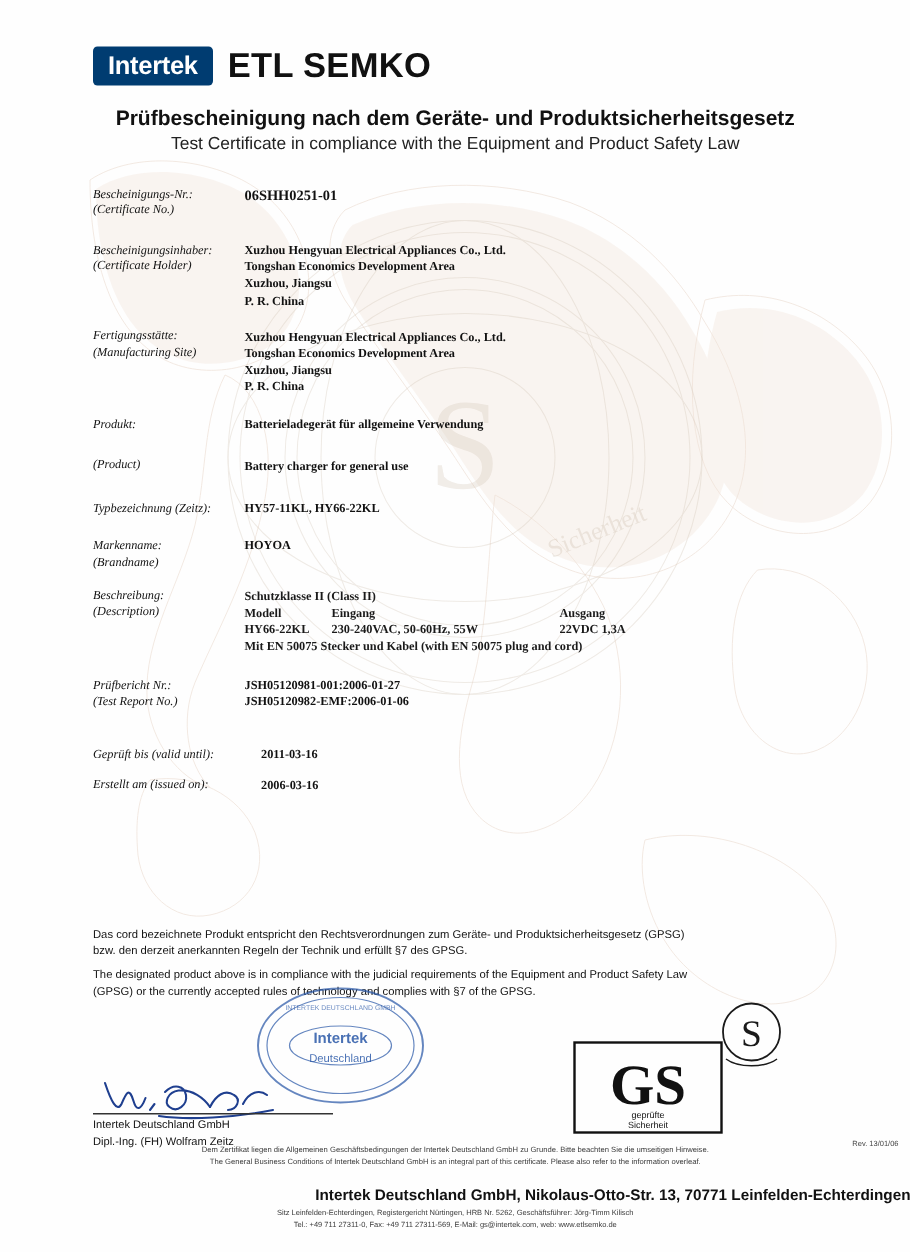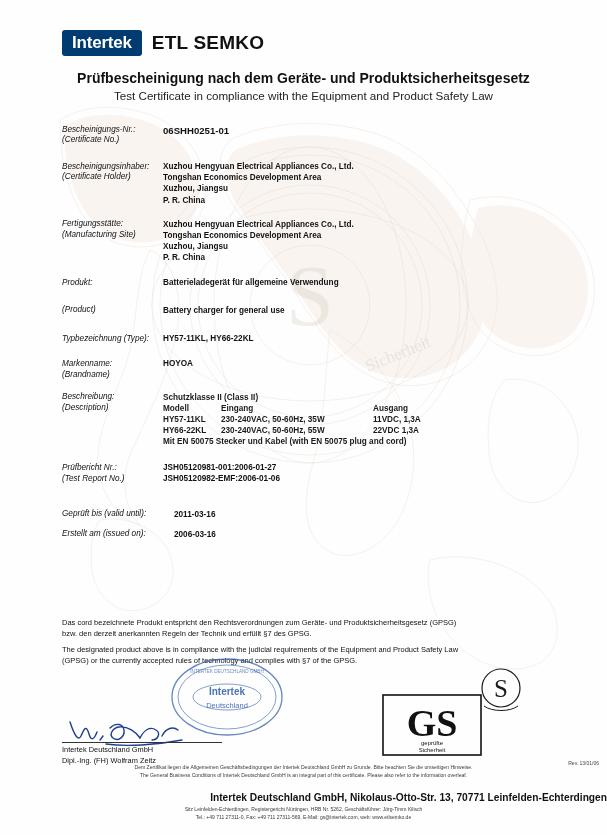--- a/index.html
+++ b/index.html
@@ -54,21 +54,21 @@
     background: #003c71;
     color: #ffffff;
     font-size: 17px;
     font-weight: bold;
     letter-spacing: -0.2px;
     padding: 4px 10px 5px 10px;
     border-radius: 3px;
     line-height: 1;
   }
   .logo-text {
-    font-size: 19px;
+    font-size: 23px;
     font-weight: bold;
     color: #111;
     letter-spacing: 0.2px;
   }
 
   
   .title-de {
     position: absolute;
     top: 70px;
     left: 0;
@@ -92,20 +92,21 @@
   .fields {
     position: absolute;
     left: 62px;
     top: 124px;
     width: 487px;
   }
   .frow {
     display: flex;
     align-items: flex-start;
     margin-bottom: 9px;
+    font-family: Liberation Serif, serif;
   }
   .flabel {
     width: 101px;
     flex: 0 0 101px;
     font-size: 8.2px;
     font-style: italic;
     color: #111;
     line-height: 1.32;
     padding-top: 0.5px;
   }
@@ -341,21 +342,21 @@
         </div>
         <div class="fvalue">
           <div>Battery charger for general use</div>
         </div>
       </div>
 
       <div style="height:8px"></div>
 
       <div class="frow">
         <div class="flabel">
-          <div>Typbezeichnung (Type):</div>
+          <div>Typbezeichnung (Zeitz):</div>
         </div>
         <div class="fvalue">
           <div>HY57-11KL, HY66-22KL</div>
         </div>
       </div>
 
       <div style="height:5px"></div>
 
       <div class="frow">
         <div class="flabel">
@@ -373,25 +374,20 @@
         <div class="flabel">
           <div>Beschreibung:</div>
           <div>(Description)</div>
         </div>
         <div class="desc-table">
           <div>Schutzklasse II (Class II)</div>
           <div class="trow">
             <span class="c1">Modell</span>
             <span class="c2">Eingang</span>
             <span class="c3">Ausgang</span>
-          </div>
-          <div class="trow">
-            <span class="c1">HY57-11KL</span>
-            <span class="c2">230-240VAC, 50-60Hz, 35W</span>
-            <span class="c3">11VDC, 1,3A</span>
           </div>
           <div class="trow">
             <span class="c1">HY66-22KL</span>
             <span class="c2">230-240VAC, 50-60Hz, 55W</span>
             <span class="c3">22VDC 1,3A</span>
           </div>
           <div>Mit EN 50075 Stecker und Kabel (with EN 50075 plug and cord)</div>
         </div>
       </div>
 

